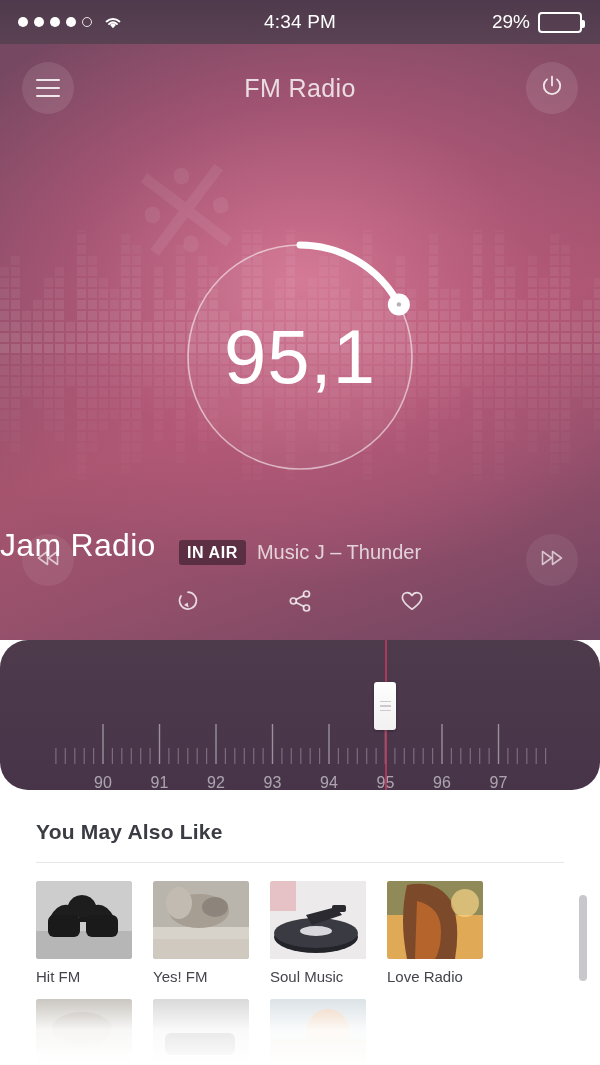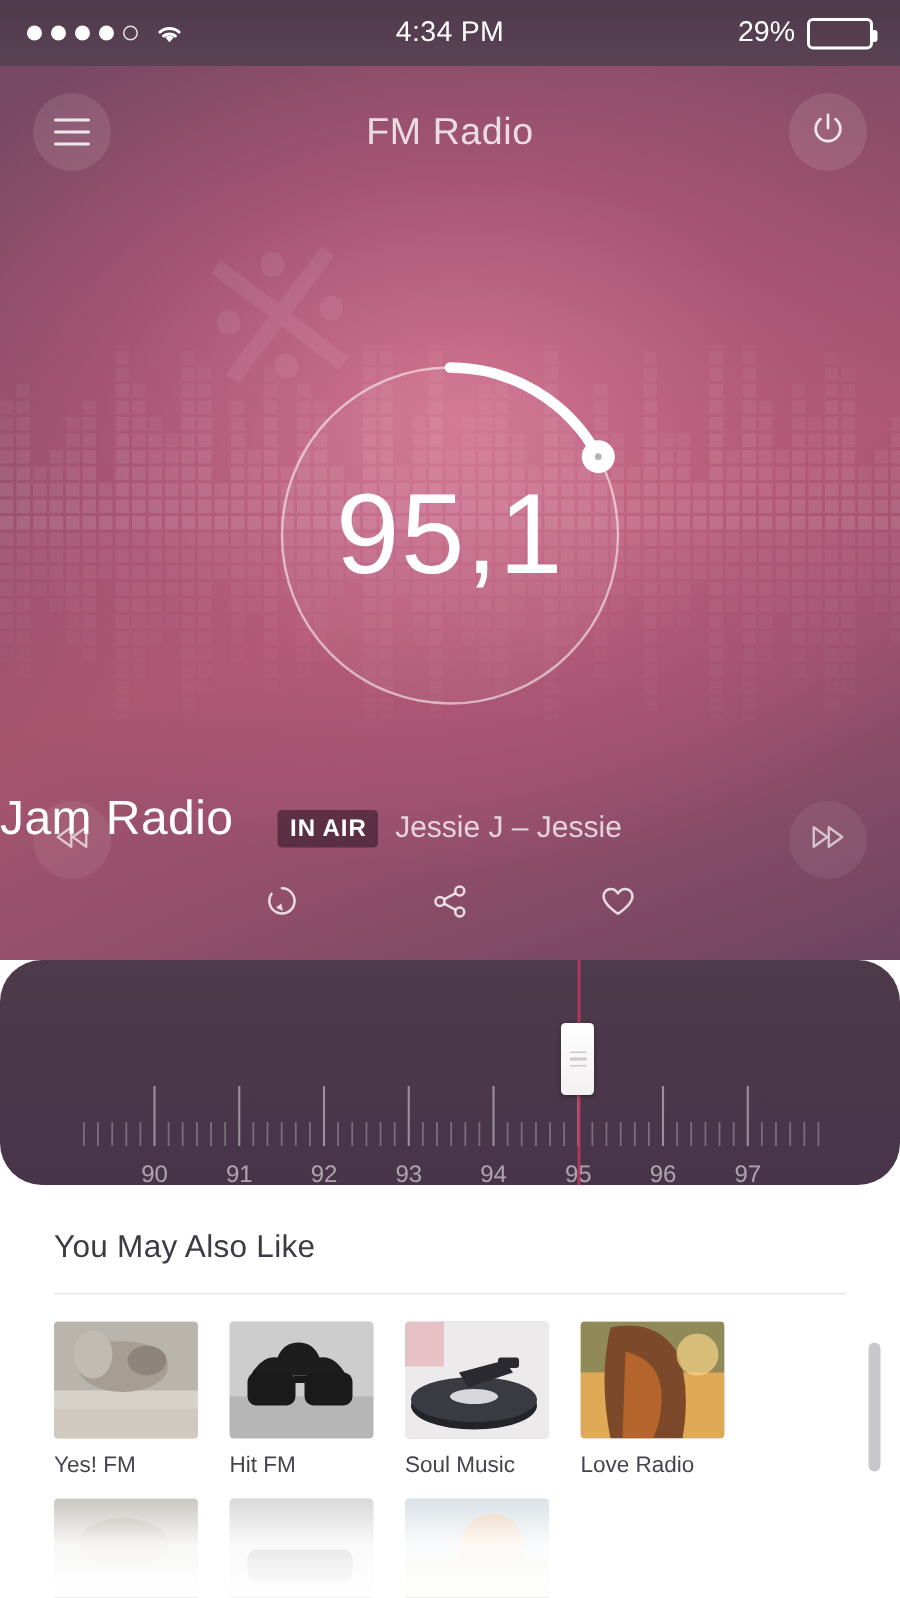--- a/index.html
+++ b/index.html
@@ -134,21 +134,21 @@
     background:linear-gradient(180deg,#ffffff 0%, #f2f0f1 100%);
     border-radius:3px; z-index:4; cursor:grab;
     box-shadow:0 1px 3px rgba(0,0,0,0.3);
     display:flex; flex-direction:column; align-items:center; justify-content:center; gap:3px;
   }
   .slider-handle i { display:block; width:11px; height:1.5px; background:#cfc9cd; }
 
   
   .suggest { position:absolute; top:790px; left:0; width:600px; height:275px; background:#fff; overflow:hidden; }
   .sec-title {
-    font-size:21px; color:#3b3b44; padding:30px 0 0 36px; font-weight:400; letter-spacing:0.2px;
+    font-size:21px; color:#3b3b44; padding:30px 0 0 36px; font-weight:700; letter-spacing:0.2px;
   }
   .divider { margin:18px 36px 0; height:1px; background:#e6e6ea; }
   .grid {
     display:flex; gap:21px; padding:18px 0 0 36px;
   }
   .card { width:96px; cursor:pointer; }
   .thumb {
     width:96px; height:78px; border-radius:3px; overflow:hidden; position:relative;
     background:#ccc;
   }
@@ -1058,21 +1058,21 @@
         <path id="dialArc" d="M 115 20 A 112 112 0 0 1 213.89 79.42" stroke="#ffffff" stroke-width="7" fill="none" stroke-linecap="round"></path>
         <circle id="dialKnob" cx="213.89" cy="79.42" r="11" fill="#ffffff"></circle>
         <circle id="dialKnobDot" cx="213.89" cy="79.42" r="2.2" fill="#b9b0b6"></circle>
       </svg>
       <div class="freq">95,1</div>
     </div>
 
     <div class="station-name">Jam Radio</div>
     <div class="meta-row">
       <span class="inair">IN AIR</span>
-      <span class="track">Jessie J – Jessie</span>
+      <span class="track">Music J – Thunder</span>
     </div>
 
     <div class="transport">
       <div class="side-btn prev">
         <span>
           <svg width="26" height="20" viewBox="0 0 26 20">
             <path d="M12.5 3.5 L12.5 16.5 L3.5 10 Z" fill="none" stroke="rgba(255,255,255,0.65)" stroke-width="1.6" stroke-linejoin="round"></path>
             <path d="M22.5 3.5 L22.5 16.5 L13.5 10 Z" fill="none" stroke="rgba(255,255,255,0.65)" stroke-width="1.6" stroke-linejoin="round"></path>
           </svg>
         </span>
@@ -1194,43 +1194,43 @@
   </div>
 
   <div class="suggest">
     <div class="sec-title">You May Also Like</div>
     <div class="divider"></div>
 
     <div class="grid row1">
       <div class="card">
         <div class="thumb">
           <svg width="96" height="78" viewBox="0 0 96 78" preserveAspectRatio="none">
+            <rect width="96" height="78" fill="#cdcdcd"></rect>
+            <rect y="50" width="96" height="28" fill="#b6b6b6"></rect>
+            <path d="M14 36 q8 -14 18 -12 q4 -10 14 -10 q10 0 14 10 q10 -2 18 12 z" fill="#1d1d1d"></path>
+            <rect x="12" y="34" width="32" height="22" rx="6" fill="#1a1a1a"></rect>
+            <rect x="50" y="34" width="32" height="22" rx="6" fill="#1a1a1a"></rect>
+            <rect x="43" y="36" width="9" height="5" fill="#1a1a1a"></rect>
+          </svg>
+        </div>
+        <div class="card-label">Hit FM</div>
+      </div>
+
+      <div class="card">
+        <div class="thumb">
+          <svg width="96" height="78" viewBox="0 0 96 78" preserveAspectRatio="none">
             <rect width="96" height="78" fill="#b9b4ac"></rect>
             <rect y="46" width="96" height="32" fill="#d8d3ca"></rect>
             <ellipse cx="46" cy="30" rx="30" ry="17" fill="#a69e93"></ellipse>
             <ellipse cx="62" cy="26" rx="13" ry="10" fill="#8d857b"></ellipse>
             <ellipse cx="26" cy="22" rx="13" ry="16" fill="#c2bbb1"></ellipse>
             <rect y="58" width="96" height="20" fill="#cfc9c0"></rect>
           </svg>
         </div>
         <div class="card-label">Yes! FM</div>
-      </div>
-
-      <div class="card">
-        <div class="thumb">
-          <svg width="96" height="78" viewBox="0 0 96 78" preserveAspectRatio="none">
-            <rect width="96" height="78" fill="#cdcdcd"></rect>
-            <rect y="50" width="96" height="28" fill="#b6b6b6"></rect>
-            <path d="M14 36 q8 -14 18 -12 q4 -10 14 -10 q10 0 14 10 q10 -2 18 12 z" fill="#1d1d1d"></path>
-            <rect x="12" y="34" width="32" height="22" rx="6" fill="#1a1a1a"></rect>
-            <rect x="50" y="34" width="32" height="22" rx="6" fill="#1a1a1a"></rect>
-            <rect x="43" y="36" width="9" height="5" fill="#1a1a1a"></rect>
-          </svg>
-        </div>
-        <div class="card-label">Hit FM</div>
       </div>
 
 
       <div class="card">
         <div class="thumb">
           <svg width="96" height="78" viewBox="0 0 96 78" preserveAspectRatio="none">
             <rect width="96" height="78" fill="#eceaea"></rect>
             <rect x="0" y="0" width="26" height="30" fill="#e6c2c6"></rect>
             <ellipse cx="46" cy="56" rx="42" ry="16" fill="#23232a"></ellipse>
             <ellipse cx="46" cy="52" rx="42" ry="15" fill="#3a3a42"></ellipse>

